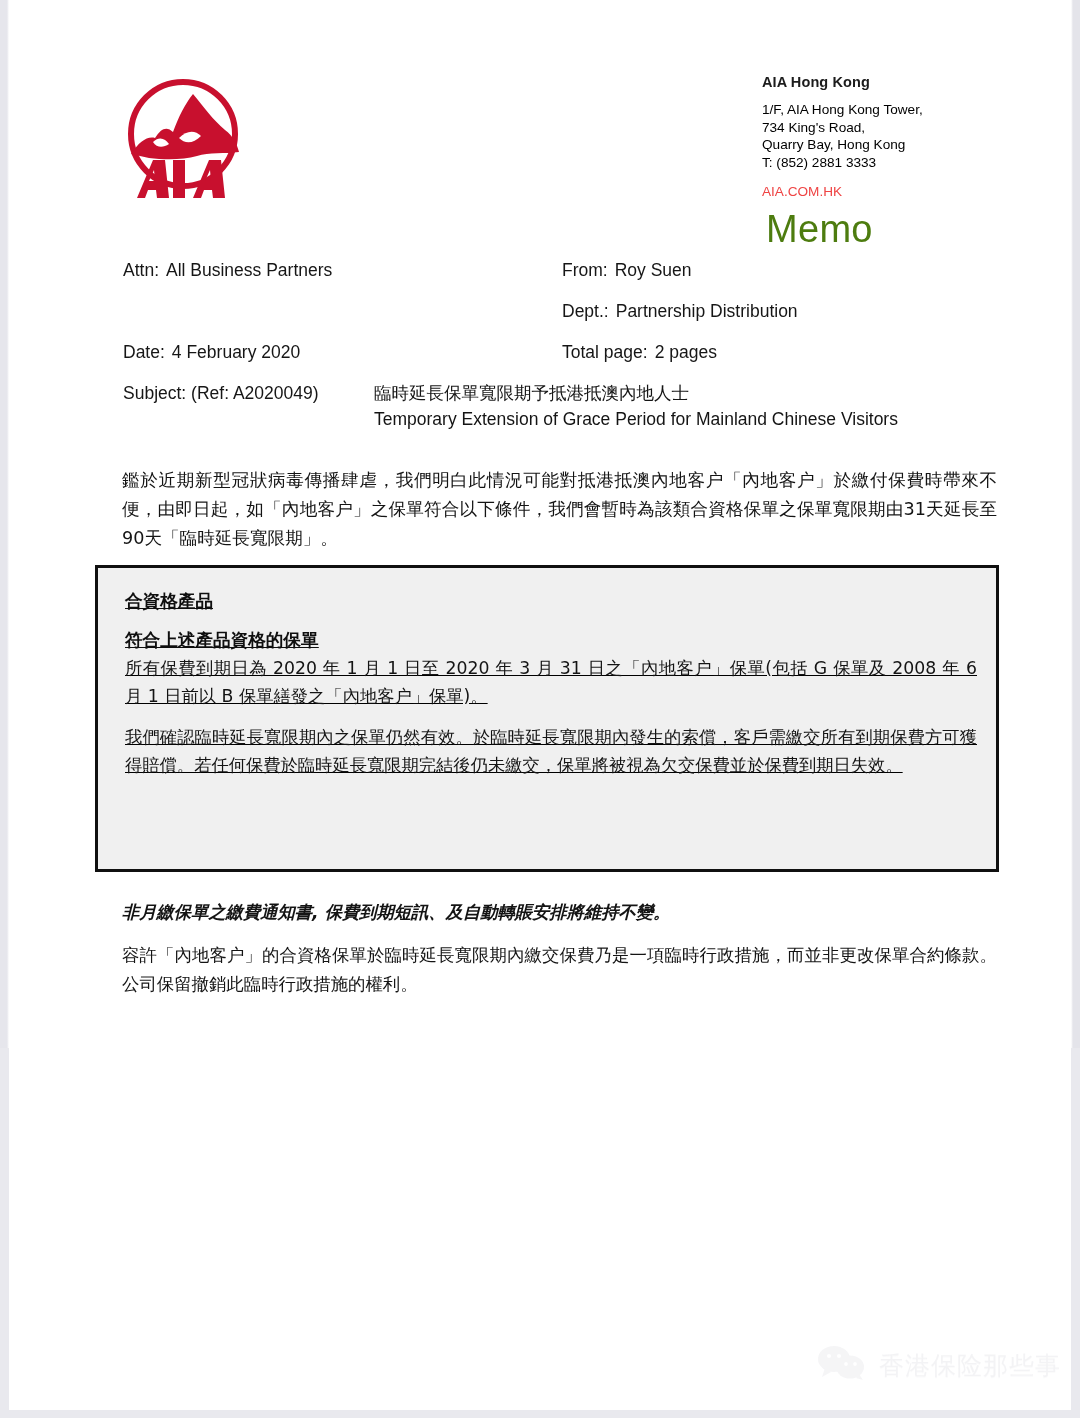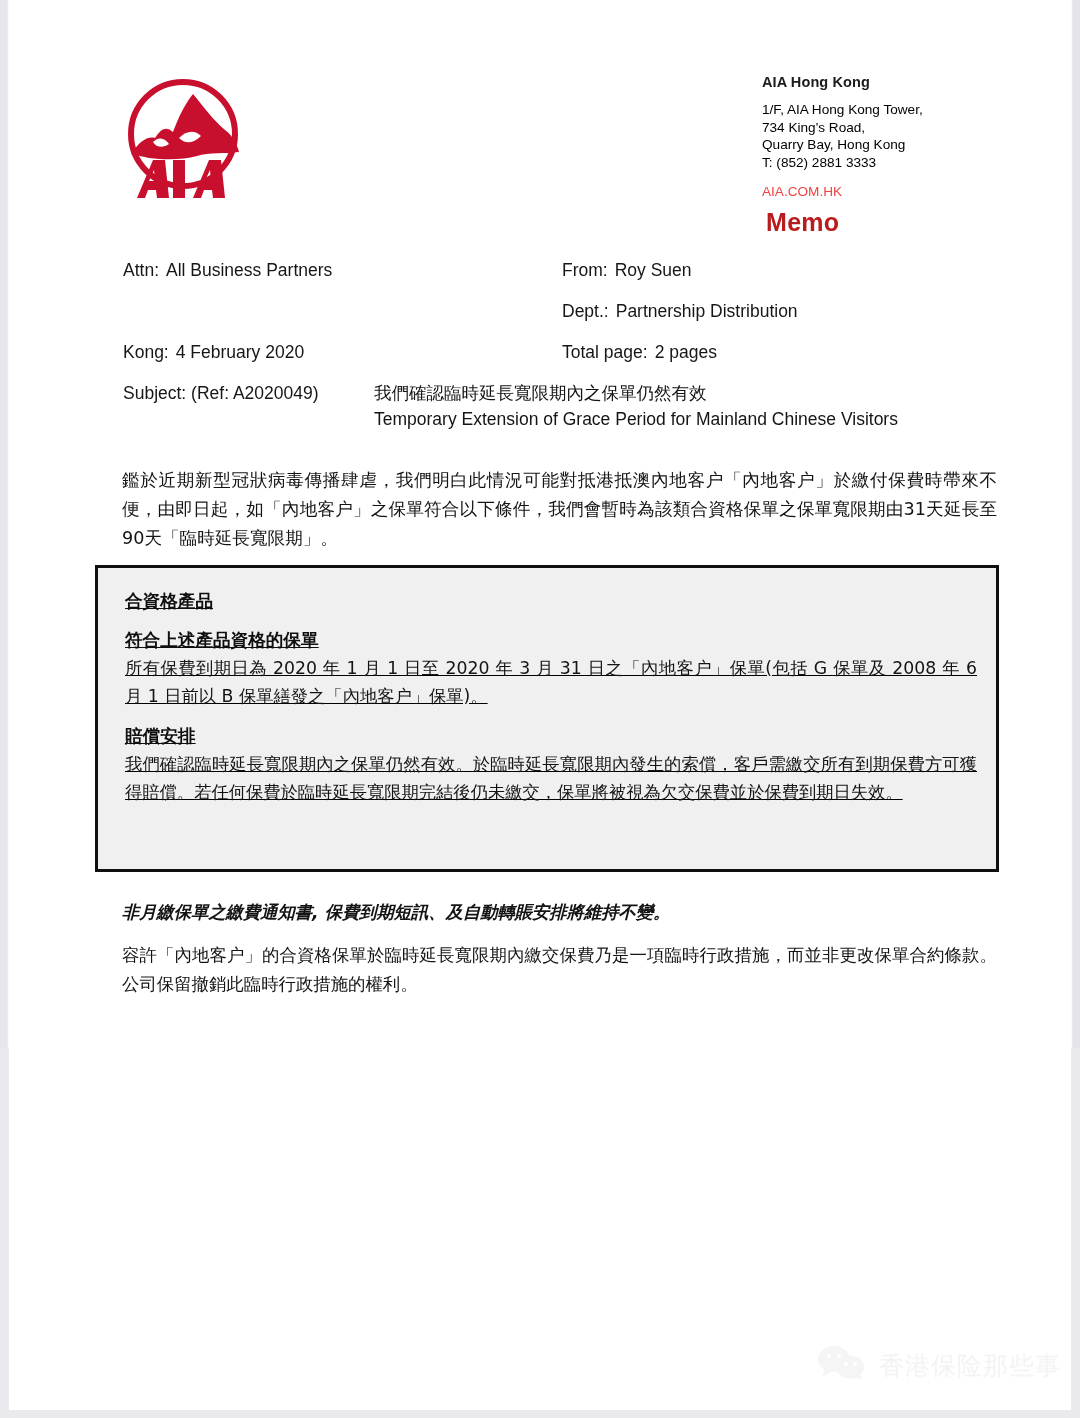--- a/index.html
+++ b/index.html
@@ -56,23 +56,23 @@
   }
   .org-url {
     font-size: 13.6px;
     margin-top: 13px;
     color: #ef4444;
   }
   .memo-title {
     position: absolute;
     left: 757px;
     top: 200px;
-    font-size: 25px;
-    font-weight: 700;
-    color: #b91c1c;
+    font-size: 38px;
+    font-weight: 400;
+    color: #4d7c0f;
     letter-spacing: .3px;
   }
 
   
   .fld {
     position: absolute;
     font-size: 17.5px;
     color: #161616;
     white-space: nowrap;
   }
@@ -235,48 +235,47 @@
     <div class="fld" id="f-attn">
       <span class="lbl">Attn:</span><span class="gap"></span><span class="val">All Business Partners</span>
     </div>
     <div class="fld" id="f-from">
       <span class="lbl">From:</span><span class="gap"></span><span class="val">Roy Suen</span>
     </div>
     <div class="fld" id="f-dept">
       <span class="lbl">Dept.:</span><span class="gap"></span><span class="val">Partnership Distribution</span>
     </div>
     <div class="fld" id="f-date">
-      <span class="lbl">Kong:</span><span class="gap"></span><span class="val">4 February 2020</span>
+      <span class="lbl">Date:</span><span class="gap"></span><span class="val">4 February 2020</span>
     </div>
     <div class="fld" id="f-total">
       <span class="lbl">Total page:</span><span class="gap"></span><span class="val">2 pages</span>
     </div>
     <div class="fld" id="f-subj">Subject: (Ref: A2020049)</div>
 
     <div class="subject-body">
-      <div class="subj-zh cn">我們確認臨時延長寬限期內之保單仍然有效</div>
+      <div class="subj-zh cn">臨時延長保單寬限期予抵港抵澳內地人士</div>
       <div class="subj-en">Temporary Extension of Grace Period for Mainland Chinese Visitors</div>
     </div>
 
     <div class="intro cn">鑑於近期新型冠狀病毒傳播肆虐，我們明白此情況可能對抵港抵澳內地客户「內地客户」於繳付保費時帶來不便，由即日起，如「內地客户」之保單符合以下條件，我們會暫時為該類合資格保單之保單寬限期由31天延長至90天「臨時延長寬限期」。</div>
 
     <div class="box">
       <div class="box-inner">
 
         <div class="sec">
           <div class="sec-h cn">合資格產品</div>
         </div>
 
         <div class="sec">
           <div class="sec-h cn">符合上述產品資格的保單</div>
           <div class="sec-p cn">所有保費到期日為 2020 年 1 月 1 日至 2020 年 3 月 31 日之「內地客户」保單(包括 G 保單及 2008 年 6 月 1 日前以 B 保單繕發之「內地客户」保單)。</div>
         </div>
 
         <div class="sec">
-          <div class="sec-h cn">賠償安排</div>
           <div class="sec-p cn">我們確認臨時延長寬限期內之保單仍然有效。於臨時延長寬限期內發生的索償，客戶需繳交所有到期保費方可獲得賠償。若任何保費於臨時延長寬限期完結後仍未繳交，保單將被視為欠交保費並於保費到期日失效。</div>
         </div>
 
       </div>
     </div>
 
     <div class="italic-note cn">非月繳保單之繳費通知書, 保費到期短訊、及自動轉賬安排將維持不變。</div>
     <div class="closing cn">容許「內地客户」的合資格保單於臨時延長寬限期內繳交保費乃是一項臨時行政措施，而並非更改保單合約條款。公司保留撤銷此臨時行政措施的權利。</div>
 
     <div class="watermark">

